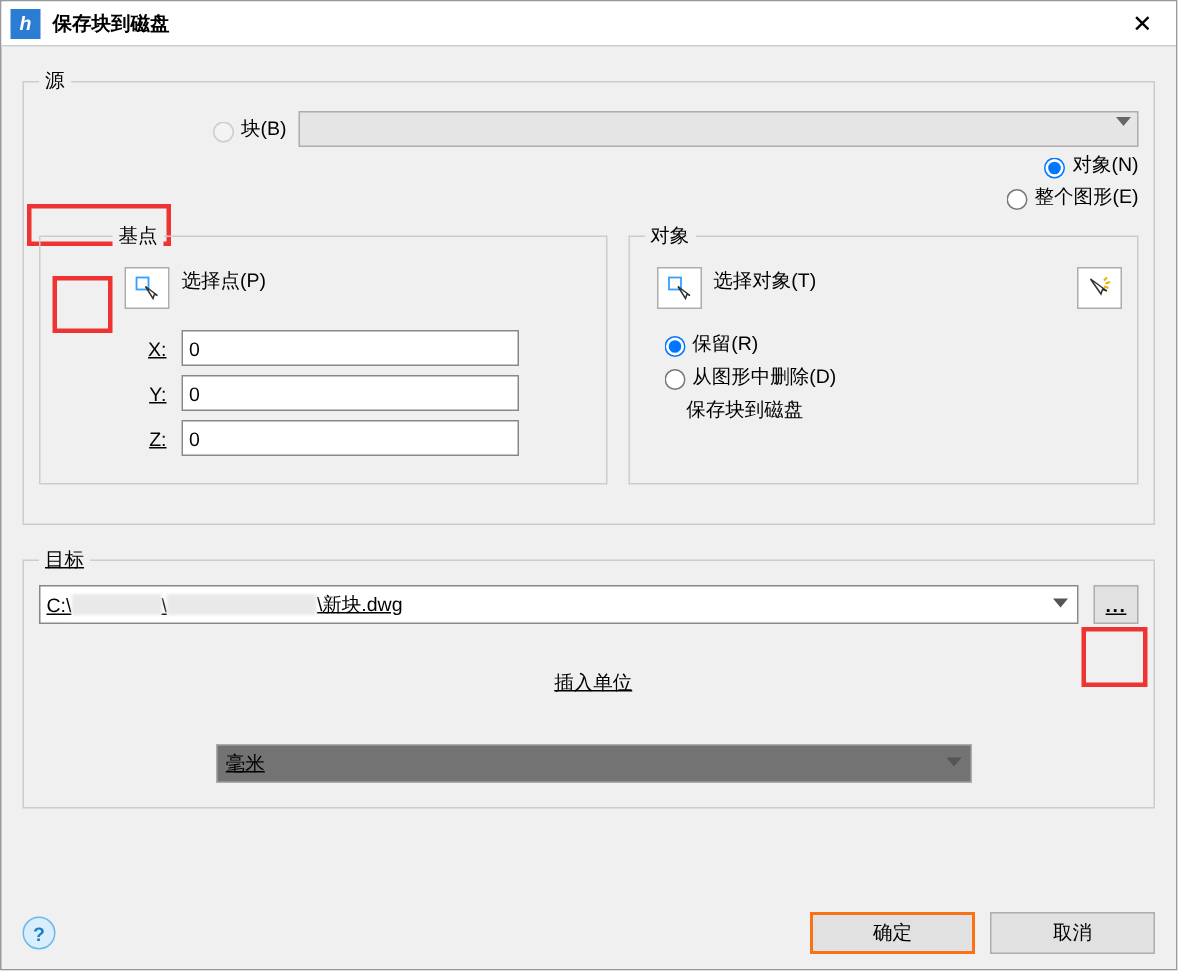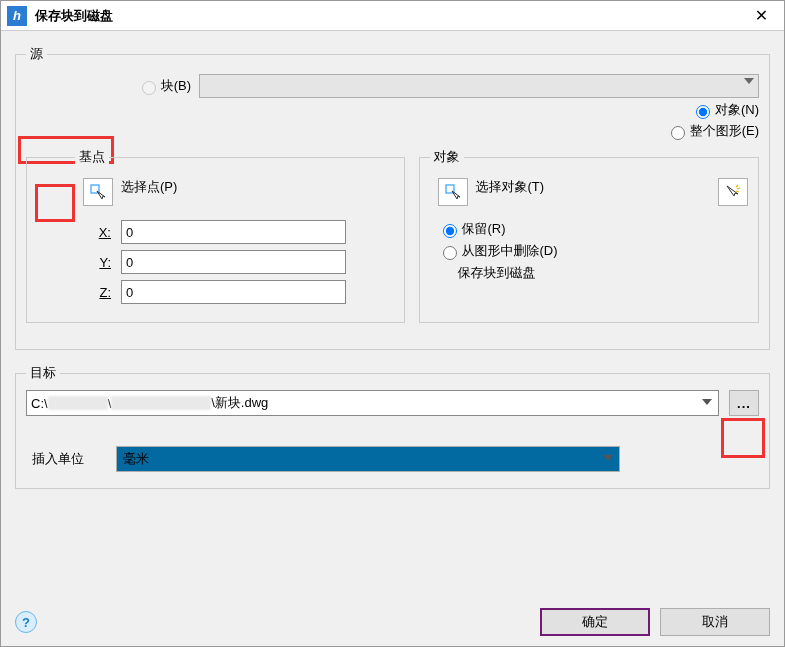--- a/index.html
+++ b/index.html
@@ -28,26 +28,26 @@
   .obj-radio { margin: 4px 0 4px 8px; display: flex; align-items: center; }
   .obj-radio input { margin-right: 5px; width: 14px; height: 14px; }
   .status-text { margin: 3px 0 4px 28px; }
   .quick-btn { margin-left: auto; }
   .dest-label { margin: 6px 0 4px 6px; }
   .combo-wrap { display: flex; align-items: center; gap: 10px; }
   .path-combo { flex: 1; height: 26px; border: 1px solid #888; background: #fff; display: flex; align-items: center; position: relative; padding: 0 22px 0 4px; }
   .combo-arrow { position: absolute; right: 6px; top: 8px; width: 0; height: 0; border-left: 5px solid transparent; border-right: 5px solid transparent; border-top: 6px solid #555; }
   .browse-btn { width: 30px; height: 26px; border: 1px solid #adadad; background: #e1e1e1; display: flex; align-items: center; justify-content: center; font-weight: bold; letter-spacing: 1px; }
   .redacted { display: inline-block; height: 14px; background: #e9e9e9; filter: blur(1px); }
-  .units-row { display: flex; align-items: center; margin: 30px 0 4px 6px; gap: 32px; }
-  .units-combo { width: 504px; height: 26px; border: 1px solid #adadad; background: #0369a1; display: flex; align-items: center; position: relative; padding: 0 22px 0 6px; }
+  .units-row { display: flex; align-items: center; margin: 30px 0 4px 6px; gap: 32px; flex-direction: column; }
+  .units-combo { width: 504px; height: 26px; border: 1px solid #adadad; background: #737373; display: flex; align-items: center; position: relative; padding: 0 22px 0 6px; }
   .footer { position: absolute; left: 14px; right: 14px; bottom: 10px; display: flex; align-items: center; }
   .help-btn { width: 22px; height: 22px; border-radius: 50%; border: 1px solid #6ab7e8; background: #d8eefc; color: #1a7fc4; display: flex; align-items: center; justify-content: center; font-weight: bold; }
   .btn { width: 110px; height: 28px; border: 1px solid #adadad; background: #e1e1e1; display: flex; align-items: center; justify-content: center; margin-left: 10px; }
-  .btn.default { border: 2px solid #701a75; }
+  .btn.default { border: 2px solid #f97316; }
   fieldset.left-base { position: relative; padding-left: 48px; }
 </style>
 </head>
 <body>
 
 <div class="window">
   <div class="titlebar">
     <div class="title-icon">h</div>
     <div class="title-text">保存块到磁盘</div>
     <div class="close-btn">✕</div>
@@ -128,21 +128,21 @@
           </div>
           <div class="obj-radio">
             <input type="radio" name="objopt" style="">
             <span>从图形中删除(D)</span>
           </div>
           <div class="status-text">保存块到磁盘</div>
         </fieldset>
       </div>
     </fieldset>
 
-    <fieldset style="position:relative;">
+    <fieldset style="position:relative;text-decoration:underline;">
       <legend>目标</legend>
       <div class="combo-wrap">
         <div class="path-combo">
           <span>C:\</span>
           <span class="redacted" style="width:60px;"></span>
           <span>\</span>
           <span class="redacted" style="width:100px;"></span>
           <span>\新块.dwg</span>
           <div class="combo-arrow"></div>
         </div>

